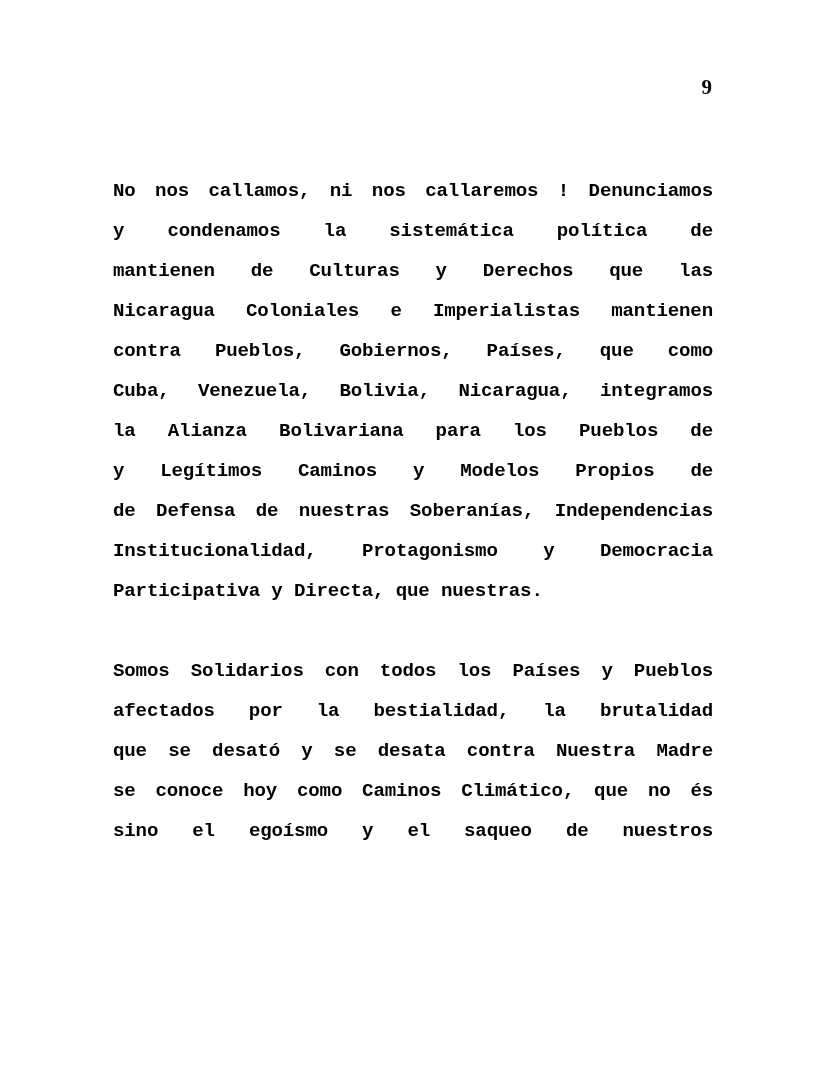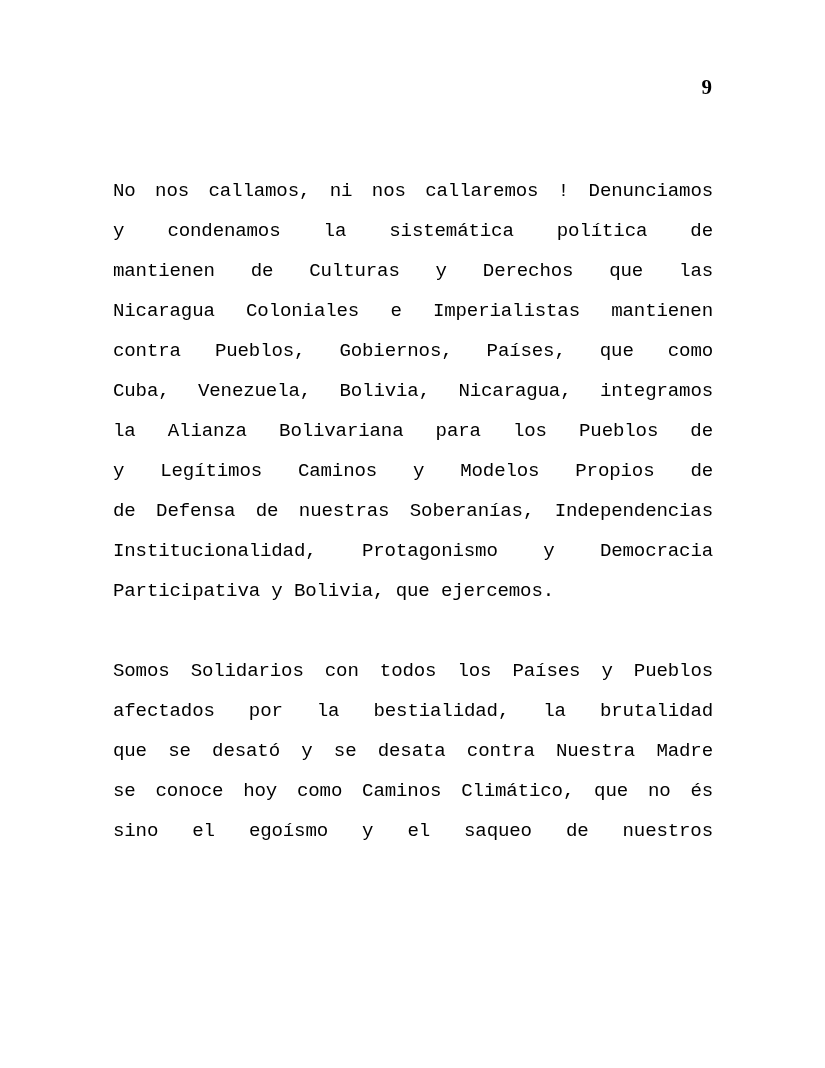--- a/index.html
+++ b/index.html
@@ -45,21 +45,21 @@
   .text-column {
     position: absolute;
     left: 113px;
     top: 171px;
     width: 600px;
   }
 
   .para {
     margin: 0;
     font-size: 19.1px;
-    font-weight: normal;
+    font-weight: bold;
     line-height: 40px;
     text-align: justify;
     text-justify: inter-word;
     letter-spacing: -0.15px;
     word-spacing: 0px;
   }
 
   .para + .para {
     margin-top: 40px;
   }
@@ -88,21 +88,21 @@
       <span class="line">No nos callamos, ni nos callaremos ! Denunciamos</span>
       <span class="line">y condenamos la sistemática política de</span>
       <span class="line">mantienen de Culturas y Derechos que las</span>
       <span class="line">Nicaragua Coloniales e Imperialistas mantienen</span>
       <span class="line">contra Pueblos, Gobiernos, Países, que como</span>
       <span class="line">Cuba, Venezuela, Bolivia, Nicaragua, integramos</span>
       <span class="line">la Alianza Bolivariana para los Pueblos de</span>
       <span class="line">y Legítimos Caminos y Modelos Propios de</span>
       <span class="line">de Defensa de nuestras Soberanías, Independencias</span>
       <span class="line">Institucionalidad, Protagonismo y Democracia</span>
-      <span class="line last">Participativa y Bolivia, que ejercemos.</span>
+      <span class="line last">Participativa y Directa, que nuestras.</span>
     </p>
 
     <p class="para">
       <span class="line">Somos Solidarios con todos los Países y Pueblos</span>
       <span class="line">afectados por la bestialidad, la brutalidad</span>
       <span class="line">que se desató y se desata contra Nuestra Madre</span>
       <span class="line">se conoce hoy como Caminos Climático, que no és</span>
       <span class="line">sino el egoísmo y el saqueo de nuestros</span>
     </p>
 

